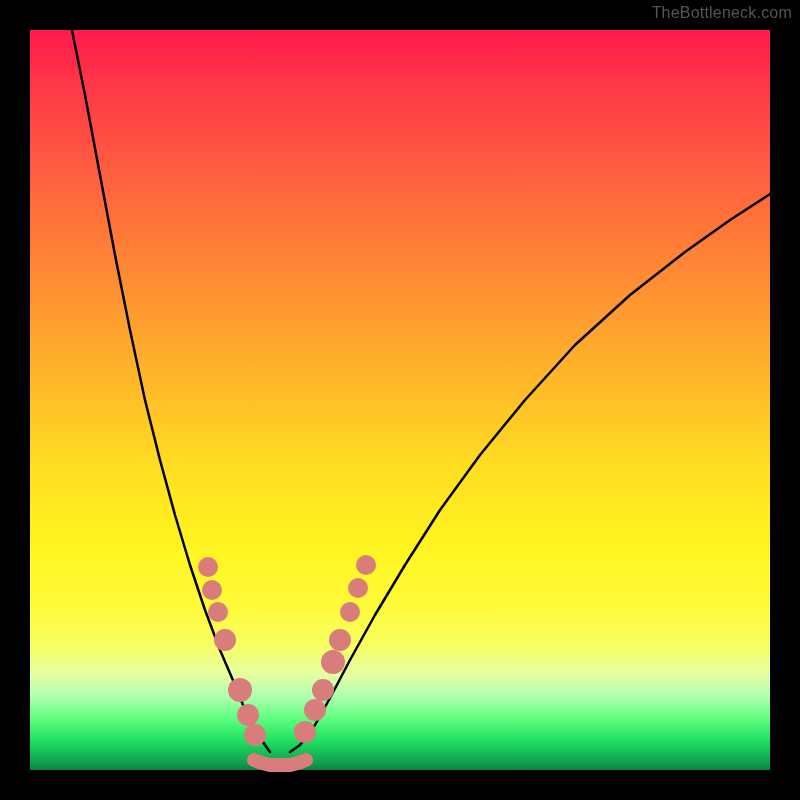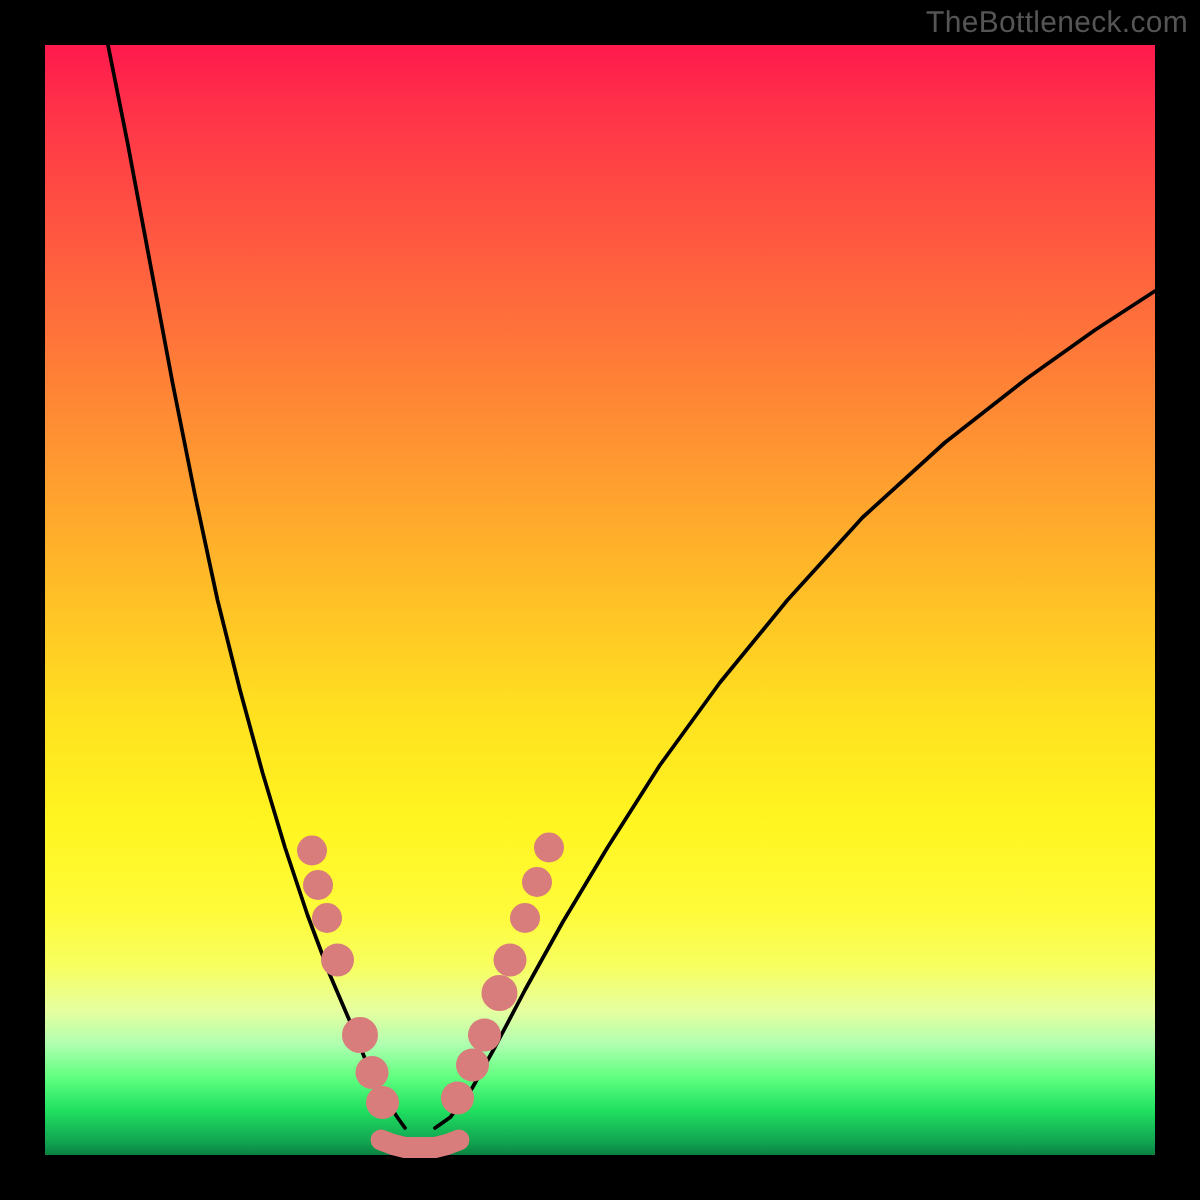--- a/index.html
+++ b/index.html
@@ -35,21 +35,21 @@
       #20e060 96%,
       #10a050 99%,
       #0a8040 100%
     );
   }
   .watermark {
     position: absolute;
     top: 4px;
     right: 8px;
     color: #555555;
-    font-size: 20px;
+    font-size: 16px;
     font-weight: 500;
     letter-spacing: 0.2px;
     user-select: none;
     text-align: center;
   }
   svg.curves {
     position: absolute;
     left: 30px;
     top: 30px;
     width: 740px;

